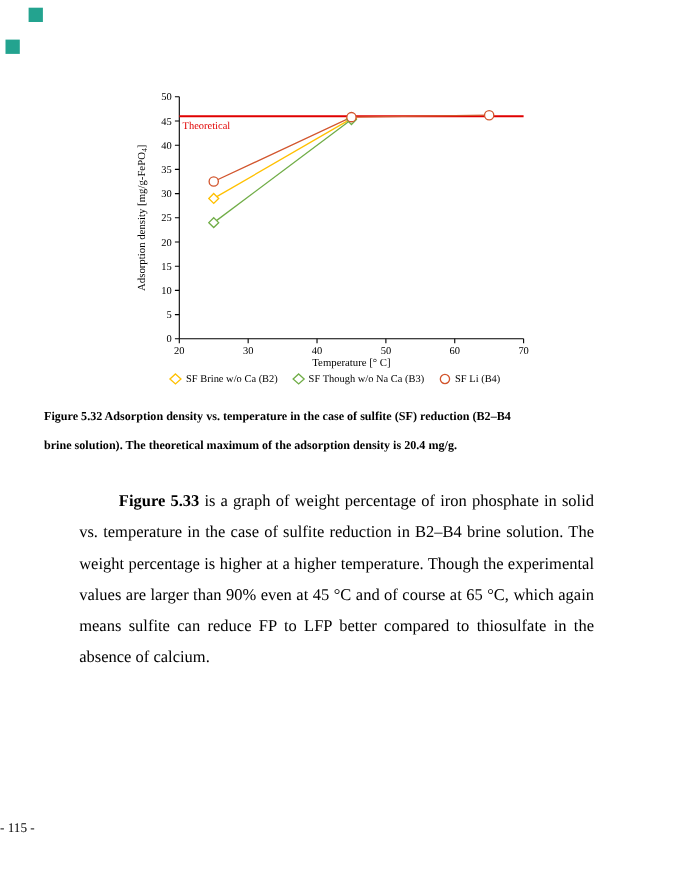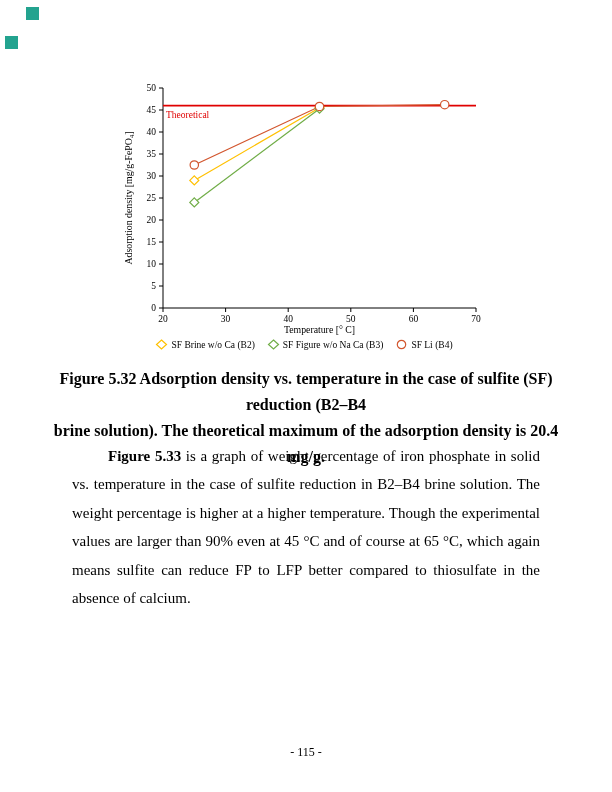--- a/index.html
+++ b/index.html
@@ -18,31 +18,31 @@
   .chart-wrap{position:absolute;left:118px;top:80px;width:372px;}
   #chart-svg{display:block;font-family:"Liberation Serif", serif;}
   .legend{
     display:flex;justify-content:center;
     gap:12px;margin-top:1px;
     font-size:9.5px;white-space:nowrap;
   }
   .legend-item{display:flex;align-items:center;gap:3px;}
   .caption{
     position:absolute;left:40px;right:40px;top:366px;
-    text-align:center;font-weight:bold;font-size:16px;line-height:26px;
+    font-weight:bold;font-size:11px;line-height:26px;
   }
   .body-text{
     position:absolute;left:72px;right:72px;top:442px;
     margin:0;
     font-size:15px;line-height:28.4px;
     text-align:justify;text-indent:36px;
   }
   .page-number{
     position:absolute;left:0;right:0;top:745px;
-    text-align:center;font-size:12px;
+    text-align:left;font-size:12px;
   }
 </style>
 </head>
 <body>
 
 <div class="page">
 
   <div class="sq sq1" style="background: rgb(35, 163, 143);"></div>
   <div class="sq sq2" style="background: rgb(35, 163, 143);"></div>
 
@@ -103,21 +103,21 @@
         <span class="legend-item">
           <svg width="13" height="11">
             <path d="M 6.5 1 L 11.5 5.5 L 6.5 10 L 1.5 5.5 Z" fill="#fff" stroke="#FFC000" stroke-width="1.2"></path>
           </svg>
           <span>SF Brine w/o Ca (B2)</span>
         </span>
         <span class="legend-item">
           <svg width="13" height="11">
             <path d="M 6.5 1 L 11.5 5.5 L 6.5 10 L 1.5 5.5 Z" fill="#fff" stroke="#70AD47" stroke-width="1.2"></path>
           </svg>
-          <span>SF Figure w/o Na Ca (B3)</span>
+          <span>SF Though w/o Na Ca (B3)</span>
         </span>
         <span class="legend-item">
           <svg width="13" height="11">
             <circle cx="6.5" cy="5.5" r="4.2" fill="#fff" stroke="#D2562E" stroke-width="1.2"></circle>
           </svg>
           <span>SF Li (B4)</span>
         </span>
       </div>
   </div>
 

